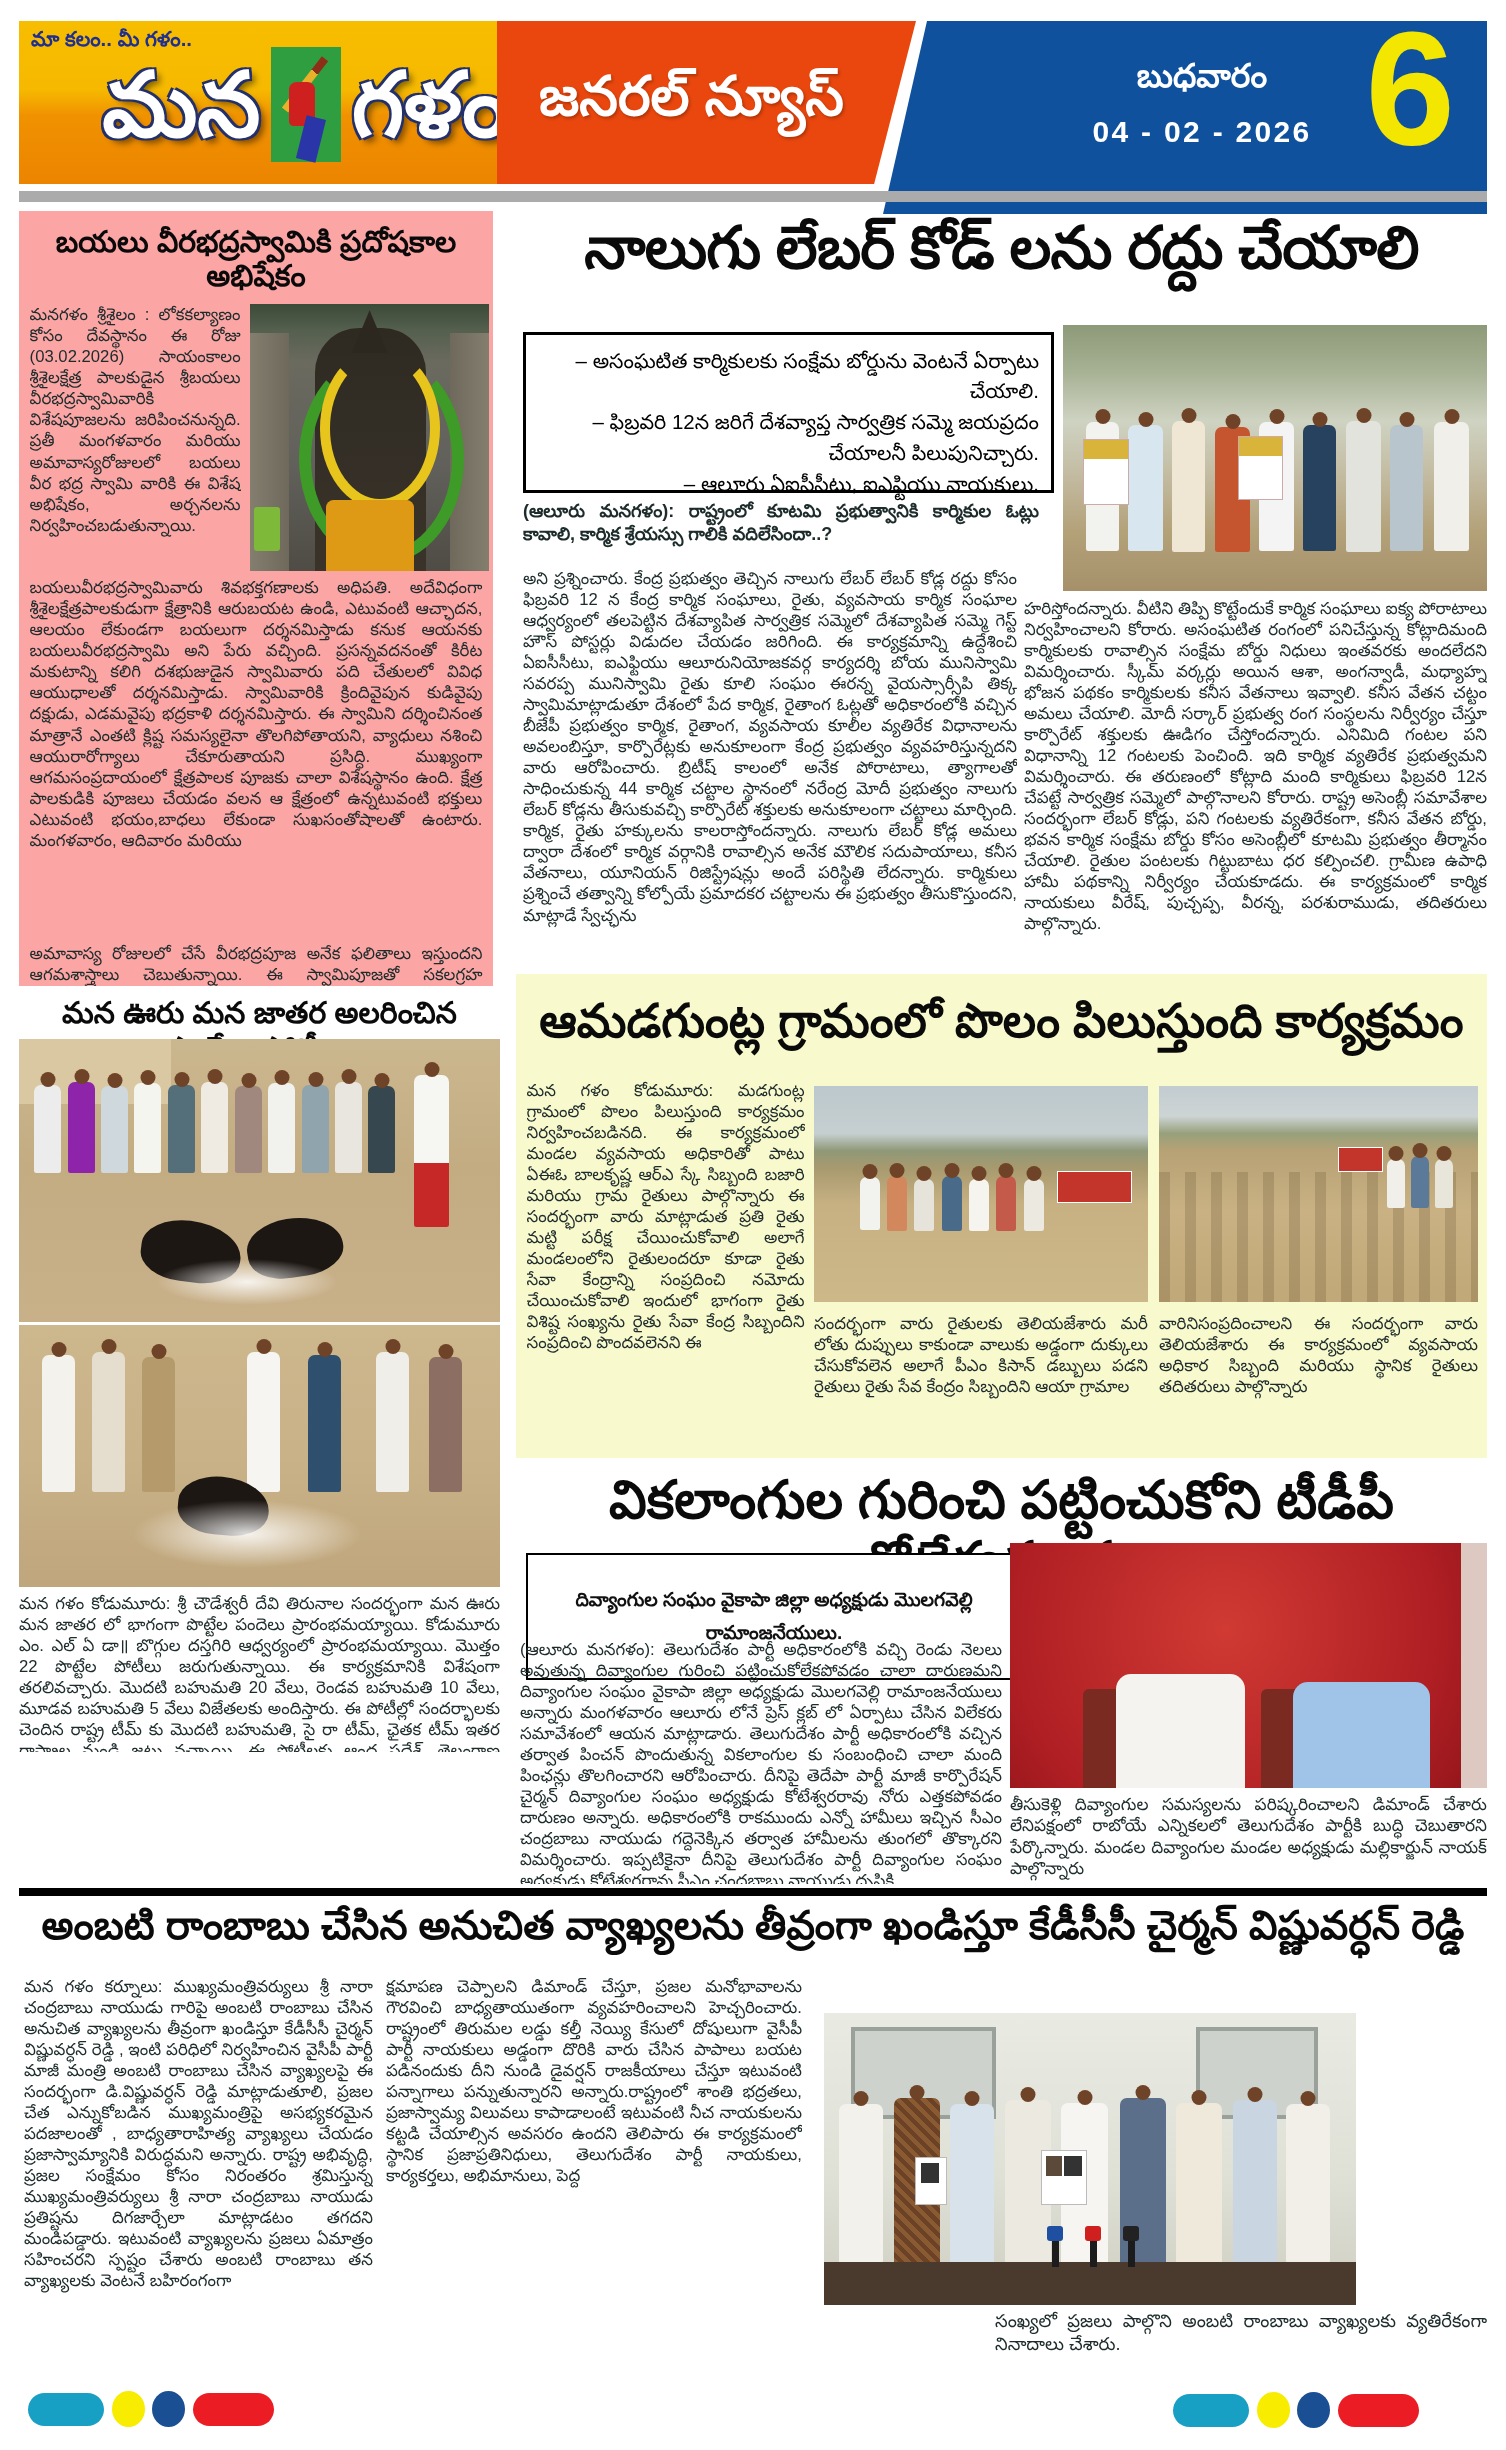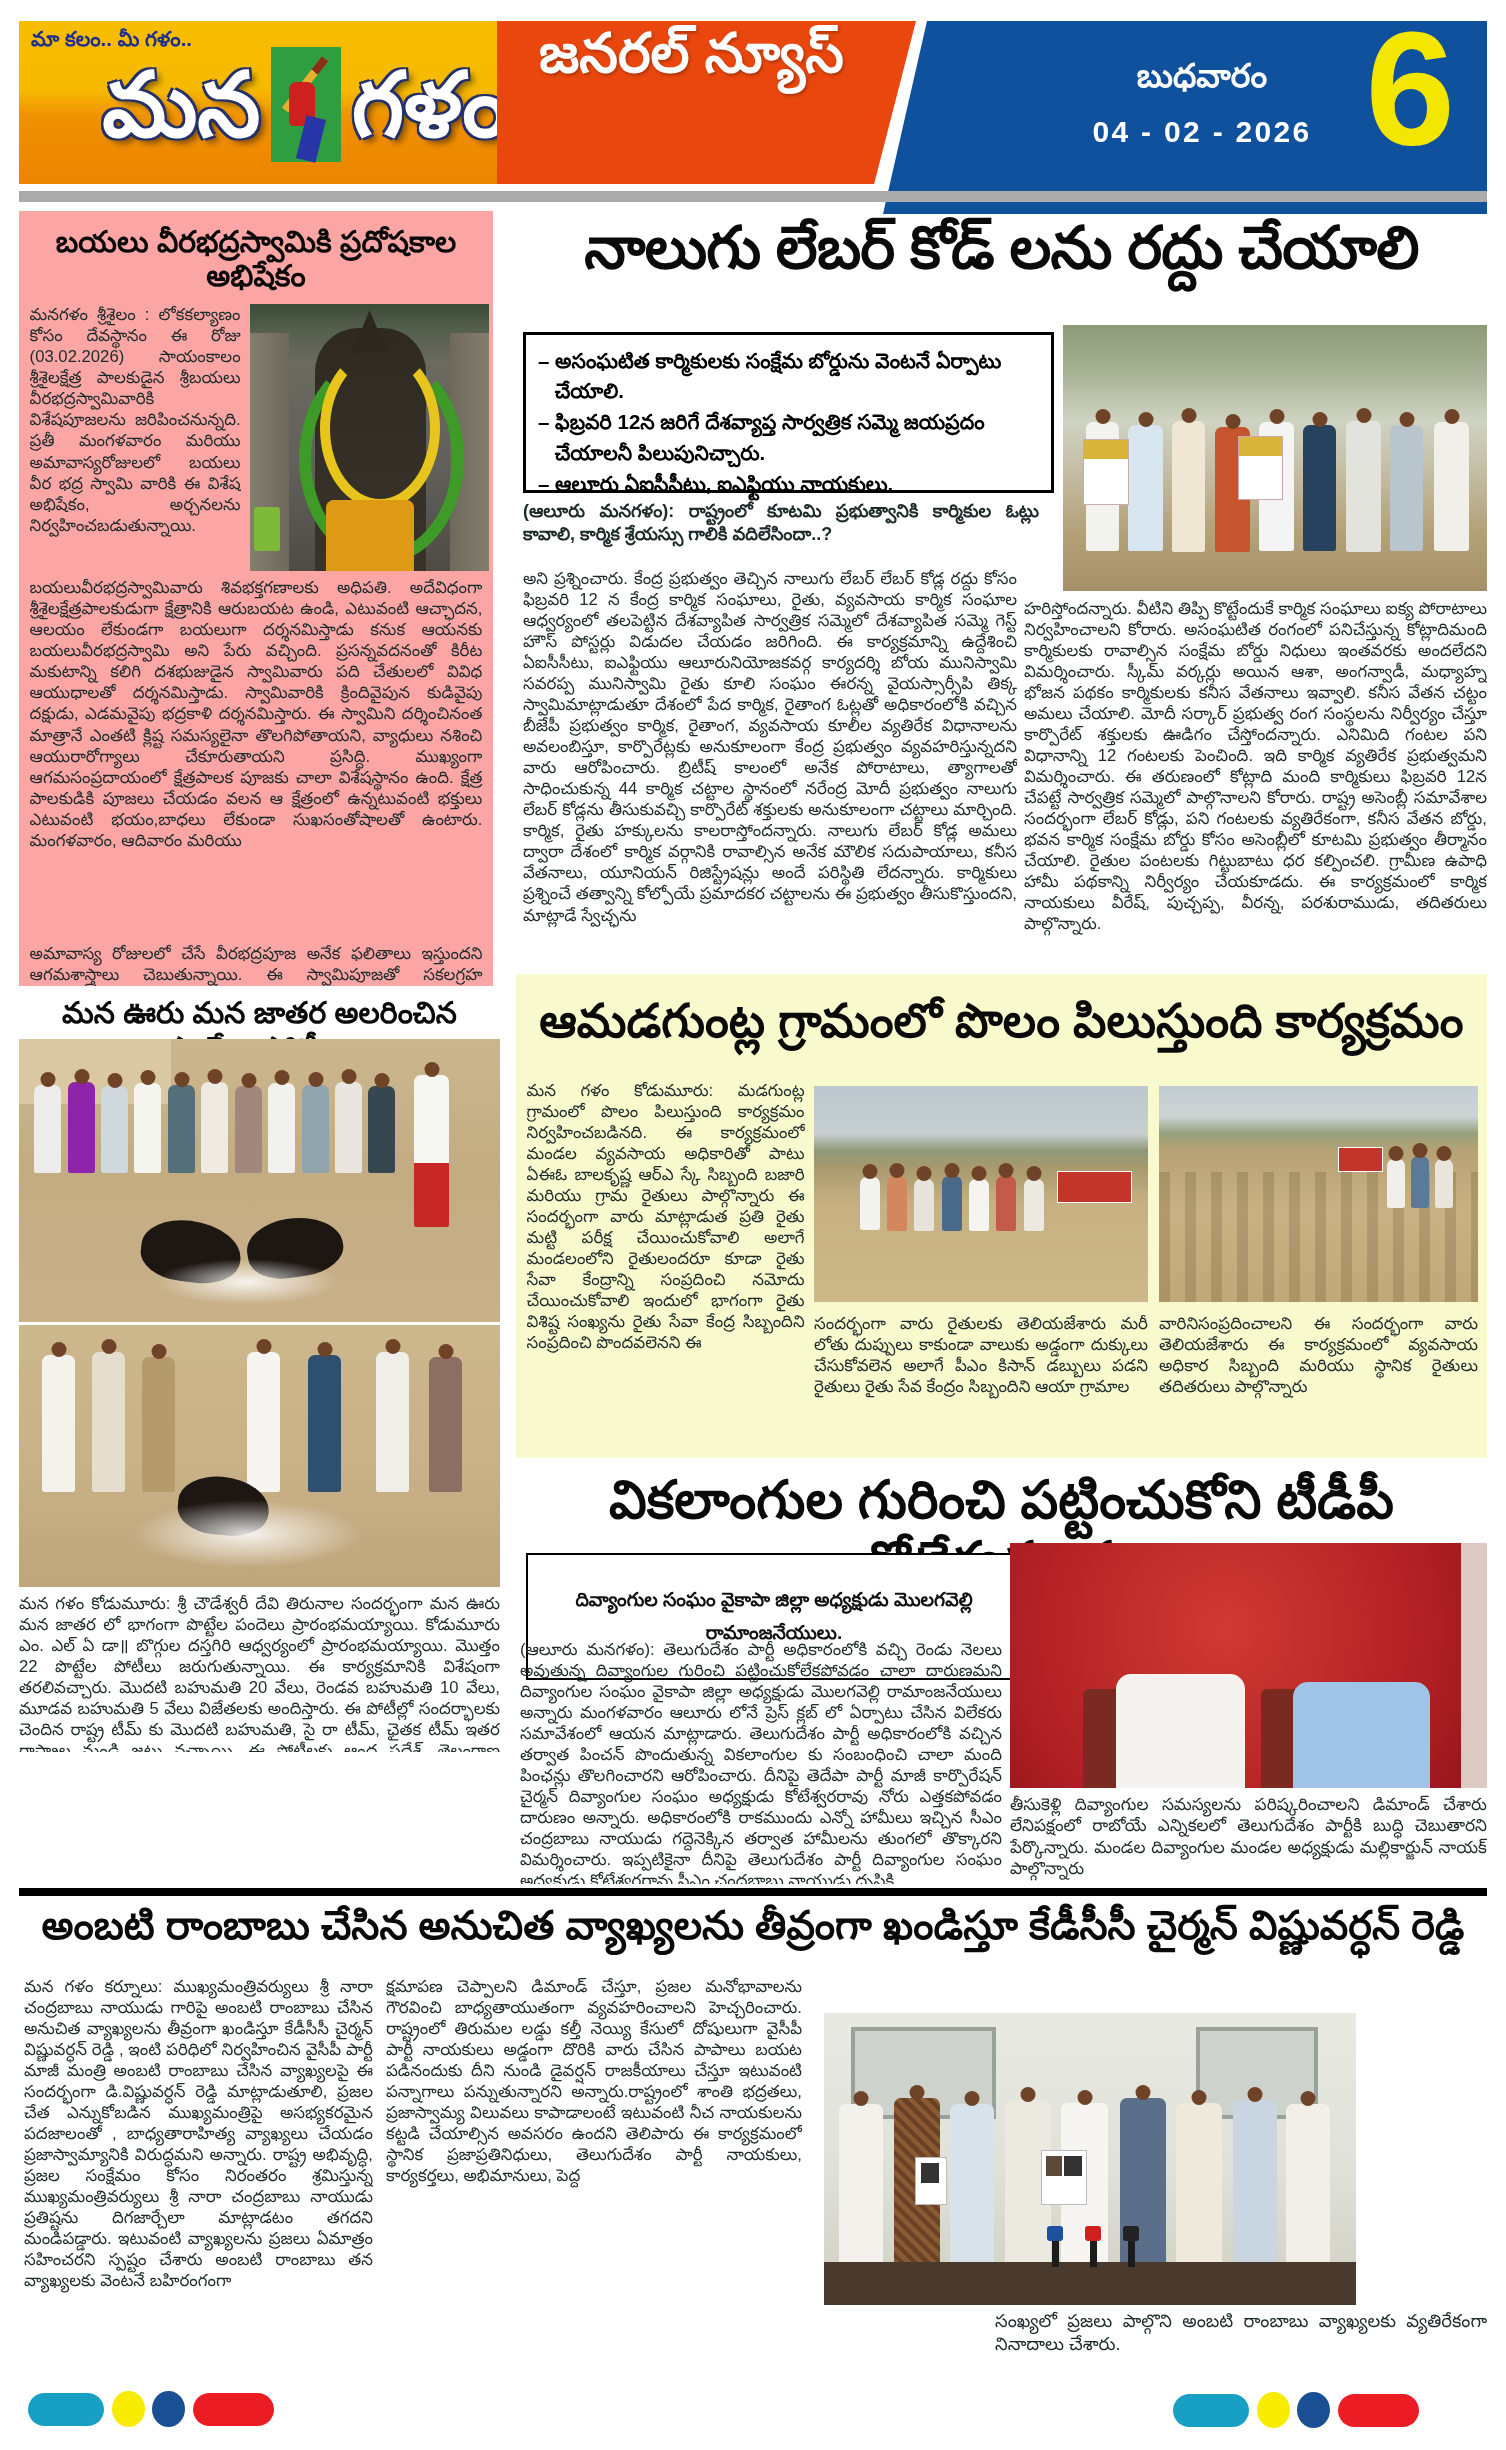--- a/index.html
+++ b/index.html
@@ -9,21 +9,21 @@
   
   .masthead{left:19px;top:21px;width:572px;height:163px;background:linear-gradient(180deg,#f7bd00 0%,#f6b900 42%,#f09200 58%,#ec8400 100%);overflow:hidden;}
   .tagline{position:absolute;left:12px;top:6px;font-size:20.5px;font-weight:bold;color:#1f2f8f;}
   .m-title{position:absolute;left:0;top:26px;width:100%;display:flex;align-items:center;justify-content:center;gap:10.6px;}
   .m-word{font-size:90px;font-weight:bold;color:#fff;line-height:1;text-shadow:2.3px 2.3px 0 #233069,-2.3px -2.3px 0 #233069,2.3px -2.3px 0 #233069,-2.3px 2.3px 0 #233069,5.3px 5.3px 6px rgba(0,0,0,.45);}
   .logo-green{position:relative;width:70px;height:115px;background:#2f9e41;flex:0 0 auto;}
   .fist{position:absolute;left:18px;top:35px;width:26px;height:44px;background:#cf2020;border-radius:7.6px 7.6px 4.6px 4.6px;}
   .forearm{position:absolute;left:30px;top:70px;width:20px;height:44px;background:#2a35a8;transform:rotate(14deg);}
   .pencil{position:absolute;left:30px;top:4.6px;width:8.4px;height:65px;background:linear-gradient(180deg,#8c2f18 0 26%,#e9b02a 26% 100%);transform:rotate(38deg);}
   .edition{position:absolute;right:10.6px;bottom:6px;font-size:20px;font-weight:bold;color:#9a2d00;}
-  .section-box{left:497px;top:21px;width:419px;height:163px;background:#e9470e;clip-path:polygon(0 0,100% 0,90% 100%,0 100%);display:flex;align-items:flex-start;justify-content:center;}
+  .section-box{left:497px;top:21px;width:419px;height:163px;background:#e9470e;clip-path:polygon(0 0,100% 0,90% 100%,0 100%);display:flex;align-items:center;justify-content:center;}
   .section-label{font-size:55px;font-weight:bold;color:#fff;text-shadow:1.5px 2.3px 3px rgba(70,20,0,.35);padding-right:30px;}
   .date-box{left:883px;top:21px;width:604px;height:193px;background:#10519e;clip-path:polygon(44px 0,100% 0,100% 100%,0 100%);}
   .date-wrap{position:absolute;left:190px;top:36px;width:258px;text-align:center;color:#fff;}
   .weekday{font-size:33px;font-weight:bold;margin-bottom:12px;}
   .date-val{font-size:30px;font-weight:bold;letter-spacing:2.3px;}
   .page-num{position:absolute;right:32px;top:-21px;font-size:161px;font-weight:bold;color:#f3e600;line-height:1.1;}
   .gray-bar{left:19px;top:191px;width:1468px;height:10.6px;background:#ababab;}
   
   .body-txt{font-size:16.7px;line-height:1.26;text-align:justify;color:#1d2b2b;overflow:hidden;}
   .headline{font-weight:bold;color:#0a0a0a;text-align:center;line-height:1.15;}
@@ -43,21 +43,21 @@
   .t-crown{position:absolute;left:102px;top:6px;width:36px;height:43px;background:#2c2820;clip-path:polygon(50% 0,100% 100%,0 100%);}
   .t-garland-g{position:absolute;left:49px;top:49px;width:141px;height:187px;border:12px solid transparent;border-bottom-color:#3e9b28;border-left-color:#3e9b28;border-right-color:#3e9b28;border-radius:50%;}
   .t-garland-y{position:absolute;left:70px;top:44px;width:100px;height:141px;border:10.6px solid transparent;border-bottom-color:#e7c51c;border-left-color:#e7c51c;border-right-color:#e7c51c;border-radius:50%;}
   .t-cloth{position:absolute;left:76px;top:196px;width:88px;height:71px;background:#df9a15;border-radius:7.6px 7.6px 0 0;}
   .t-packet{position:absolute;left:4.6px;bottom:20px;width:26px;height:44px;background:#7fb93a;border-radius:3px;}
   .a1-p2{padding:6px 10.6px 0 10.6px;height:363px;}
   .a1-p3{padding:3px 10.6px 0 10.6px;}
   
   .a2-head{left:516px;top:215px;width:971px;font-size:59px;letter-spacing:-0.8px;}
   .a2-box{left:523px;top:332px;width:501px;height:134px;border:3px solid #000;background:#fff;padding:10.6px 12px;}
-  .a2-bullet{font-size:20.5px;font-weight:bold;line-height:1.5;text-indent:-16.7px;padding-left:16.7px;color:#000;}
+  .a2-bullet{font-size:20.5px;font-weight:normal;line-height:1.5;text-indent:-16.7px;padding-left:16.7px;color:#000;text-align:right;}
   .protest-photo{left:1063px;top:325px;width:424px;height:266px;background:linear-gradient(180deg,#8d9a78 0%,#a8b295 18%,#cfd3c2 36%,#c4bda4 55%,#b3a178 78%,#a5906a 100%);}
   .poster{position:absolute;border:1.5px solid #caa;background:linear-gradient(180deg,#d8b43a 0 30%,#fff 30% 100%);}
   .a2-intro{left:523px;top:500px;width:516px;height:67px;font-size:18px;font-weight:bold;}
   .a2-col1{left:523px;top:568px;width:494px;height:395px;}
   .a2-col2{left:1024px;top:598px;width:463px;height:365px;}
   
   .aj-head{left:19px;top:996px;width:481px;font-size:30px;}
   .jatara-photo-1{left:19px;top:1039px;width:481px;height:283px;background:linear-gradient(180deg,#cbb78f 0%,#c3ac82 45%,#c8b089 100%);}
   .j-tarp{position:absolute;left:0;top:0;width:152px;height:65px;background:#d9c8a2;}
   .jatara-photo-2{left:19px;top:1325px;width:481px;height:262px;background:linear-gradient(180deg,#cdb78d 0%,#c9b188 50%,#bfa67c 100%);}

